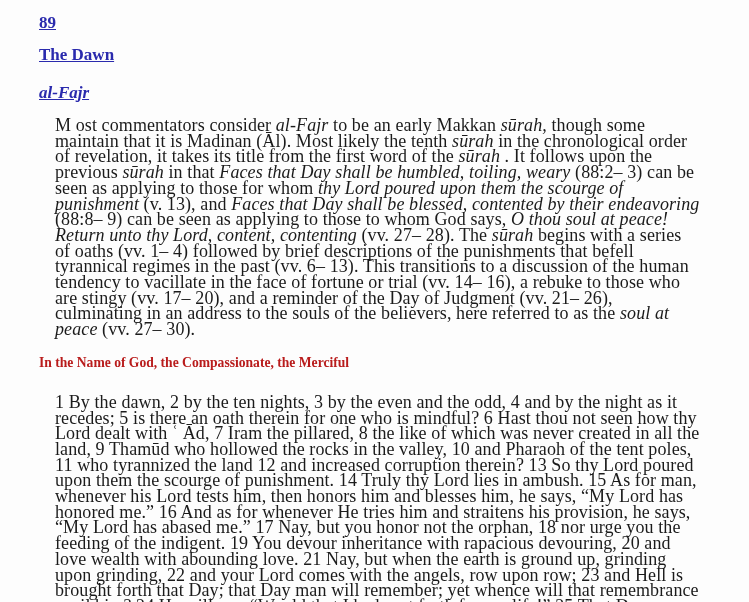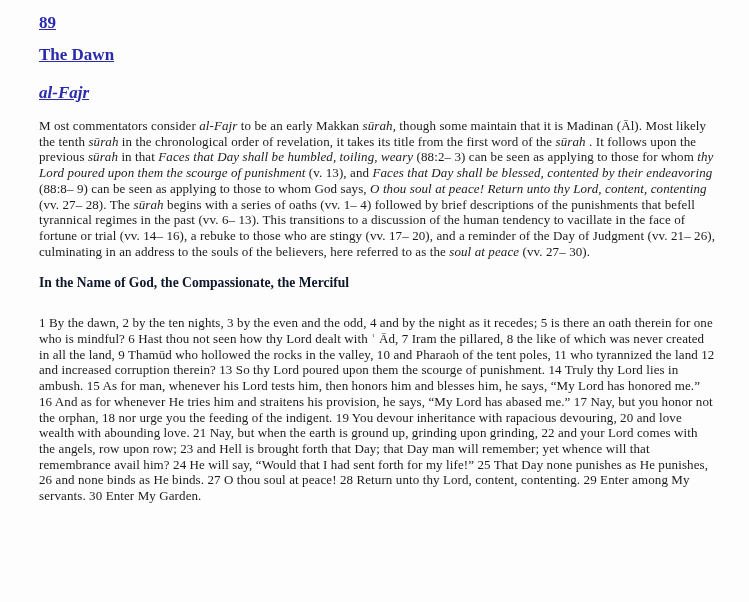--- a/index.html
+++ b/index.html
@@ -24,32 +24,32 @@
     line-height: 20px;
     text-decoration: underline;
     cursor: pointer;
     width: -moz-fit-content;
     width: fit-content;
   }
   .link-heading.italic { font-style: italic; }
   #heading-title { margin-top: 12px; }
   #heading-translit { margin-top: 18px; }
   .body-par {
-    margin: 0;
-    font-size: 13px;
+    margin: 16px;
+    font-size: 18px;
     line-height: 15.7px;
     letter-spacing: 0.1px;
   }
   #intro-par { margin-top: 15px; }
   .bismillah {
     margin: 15px 0 0 0;
     font-size: 13.6px;
     line-height: 18px;
     font-weight: bold;
-    color: #0f172a;
+    color: #b91c1c;
   }
   #verses-par { margin-top: 23px; }
   .body-par .it { font-style: italic; }
 </style>
 </head>
 <body>
 
 <div class="page">
 
   <a id="heading-number" class="link-heading">89</a>

